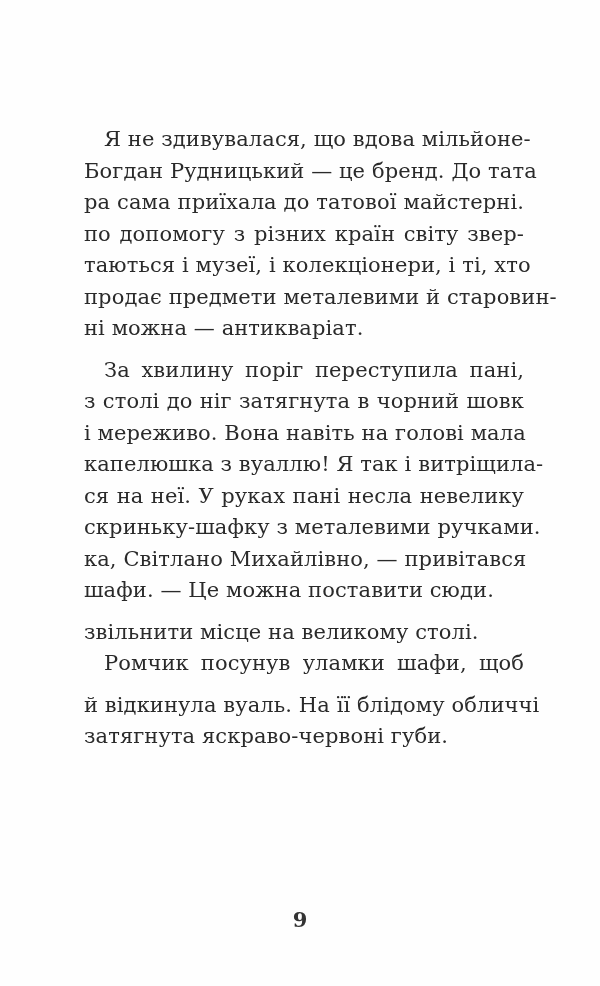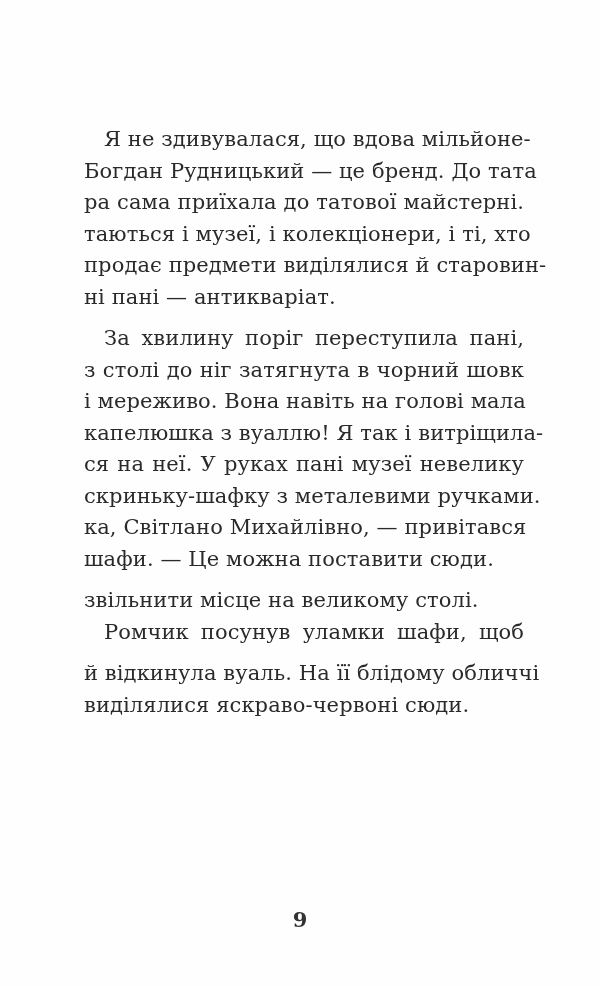--- a/index.html
+++ b/index.html
@@ -60,42 +60,43 @@
 </head>
 <body>
 
 <div class="page">
   <div class="text-block">
 
     <div class="para">
       <span class="line indent">Я не здивувалася, що вдова мільйоне-</span>
       <span class="line">Богдан Рудницький — це бренд. До тата</span>
       <span class="line">ра сама приїхала до татової майстерні.</span>
+      <span class="line">по допомогу з різних країн світу звер-</span>
       <span class="line">таються і музеї, і колекціонери, і ті, хто</span>
-      <span class="line">продає предмети виділялися й старовин-</span>
-      <span class="line last">ні пані — антикваріат.</span>
+      <span class="line">продає предмети металевими й старовин-</span>
+      <span class="line last">ні можна — антикваріат.</span>
     </div>
 
     <div class="para">
       <span class="line indent">За хвилину поріг переступила пані,</span>
       <span class="line">з столі до ніг затягнута в чорний шовк</span>
       <span class="line">і мереживо. Вона навіть на голові мала</span>
       <span class="line">капелюшка з вуаллю! Я так і витріщила-</span>
-      <span class="line">ся на неї. У руках пані музеї невелику</span>
+      <span class="line">ся на неї. У руках пані несла невелику</span>
       <span class="line">скриньку-шафку з металевими ручками.</span>
       <span class="line">ка, Світлано Михайлівно, — привітався</span>
       <span class="line last">шафи. — Це можна поставити сюди.</span>
     </div>
 
     <div class="para">
       <span class="line last">звільнити місце на великому столі.</span>
       <span class="line indent">Ромчик посунув уламки шафи, щоб</span>
     </div>
 
     <div class="para">
       <span class="line">й відкинула вуаль. На її блідому обличчі</span>
-      <span class="line last">виділялися яскраво-червоні сюди.</span>
+      <span class="line last">затягнута яскраво-червоні губи.</span>
     </div>
 
   </div>
 
   <div class="page-number">9</div>
 </div>
 
 </body></html>

